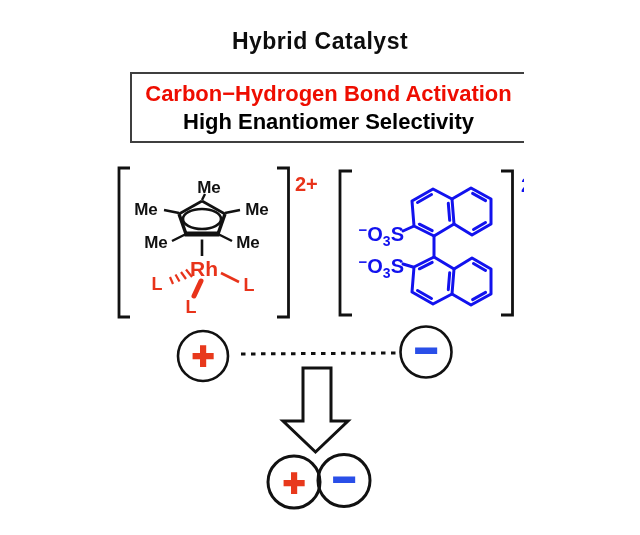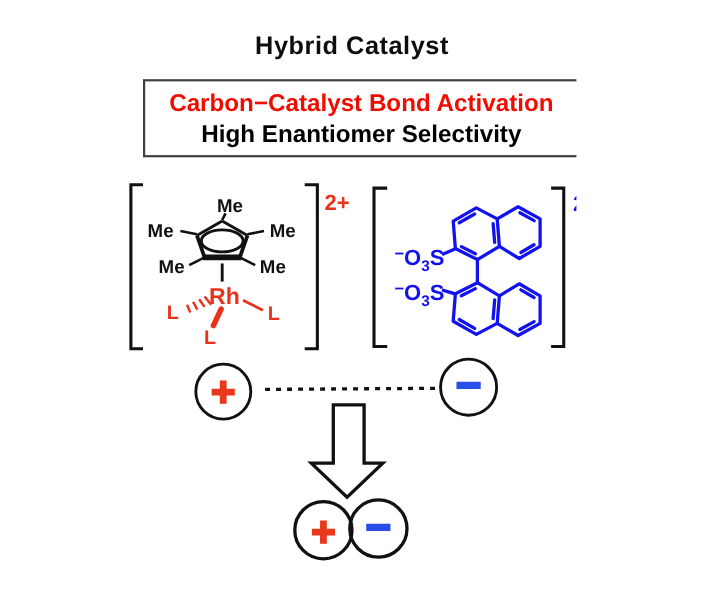--- a/index.html
+++ b/index.html
@@ -28,21 +28,21 @@
   .sym-minus{font-size:40px;font-weight:bold;fill:#2a4fe8;stroke:#2a4fe8;stroke-width:2;paint-order:stroke;}
 </style>
 </head>
 <body>
 
 <div class="canvas">
 
   <h1 class="page-title">Hybrid Catalyst</h1>
 
   <div class="banner">
-    <div class="banner-line red">Carbon−Catalyst Bond Activation</div>
+    <div class="banner-line red">Carbon−Hydrogen Bond Activation</div>
     <div class="banner-line blue">High Enantiomer Selectivity</div>
   </div>
 
   <svg width="640" height="535" viewBox="0 0 640 535">
 
     <g>
       <path class="blk" stroke-width="2.8" d="M130,168 H119 V317 H130"></path>
       <path class="blk" stroke-width="2.8" d="M277,168 H288.5 V317 H277"></path>
     </g>
     <text class="chg-pos" x="295" y="191">2+</text>

